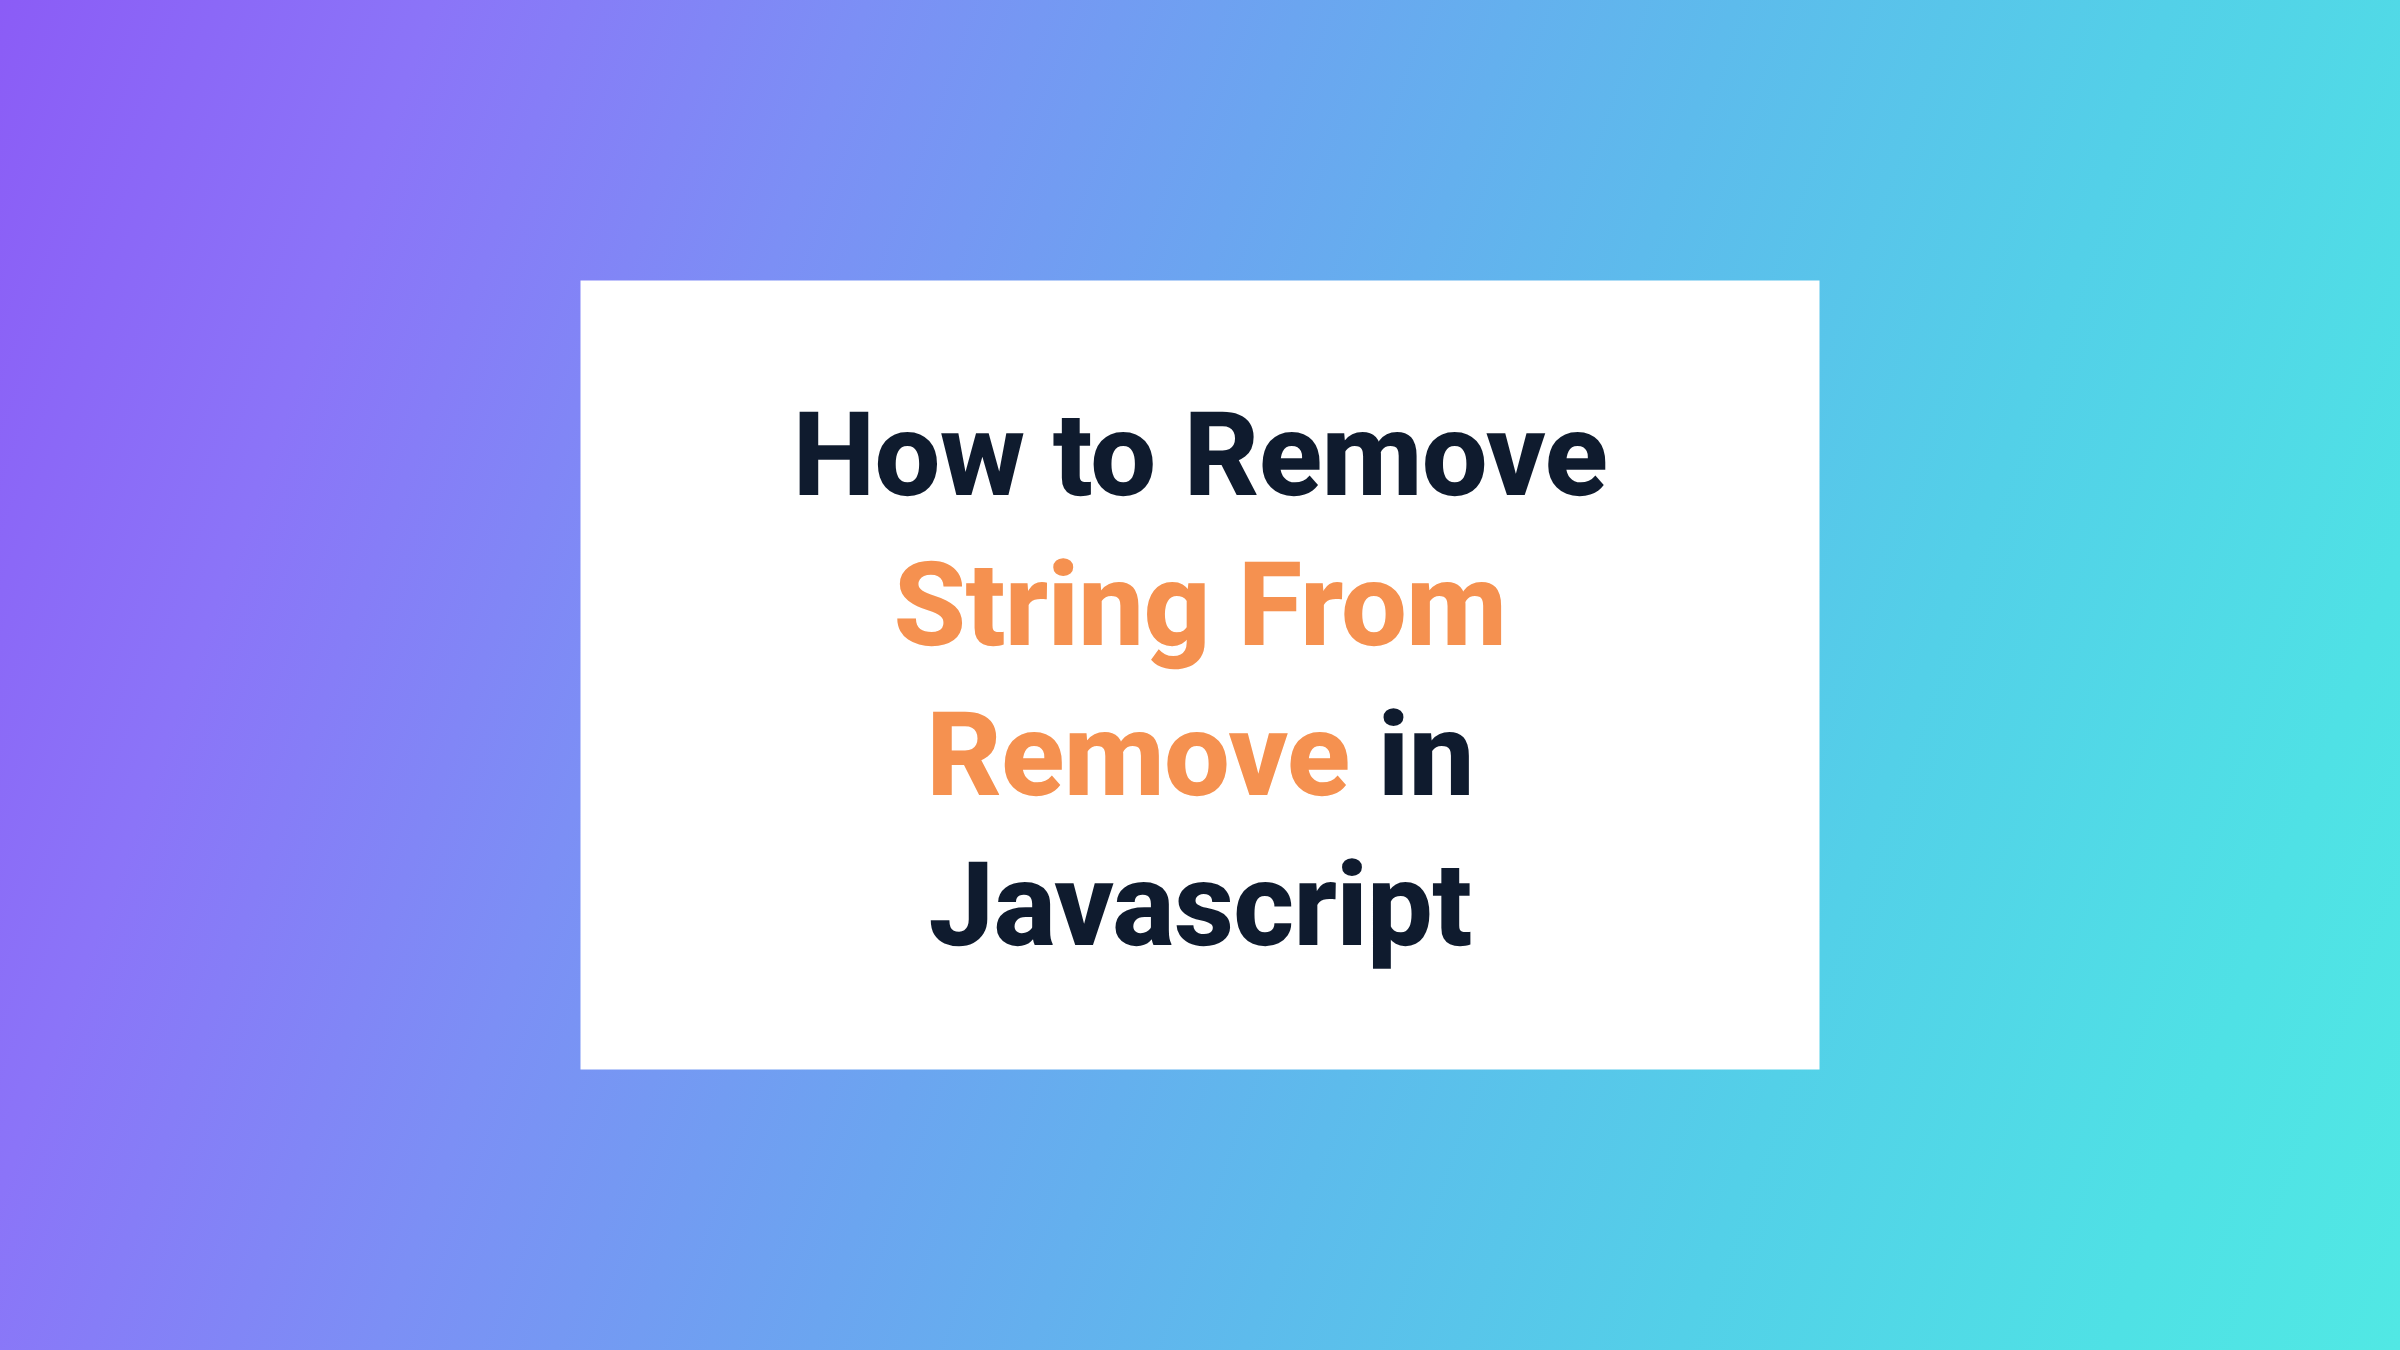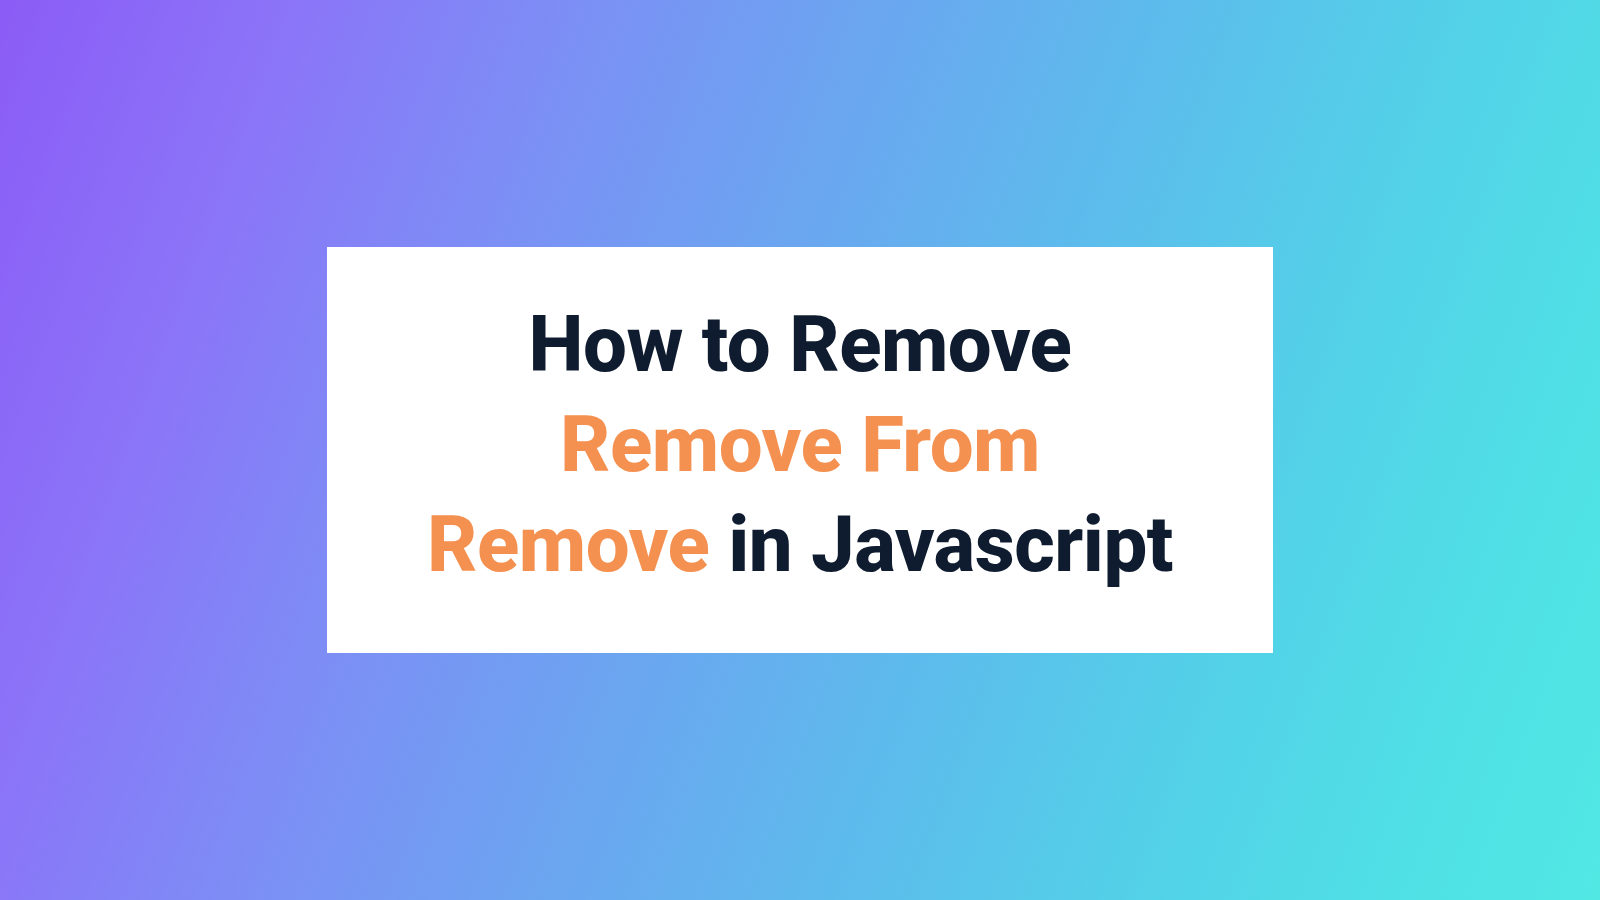--- a/index.html
+++ b/index.html
@@ -19,22 +19,22 @@
       width: 100%;
       height: 100%;
       background: linear-gradient(110deg, #8b5cf6 0%, #8b74f8 15%, #7c8ff5 30%, #6ba5f0 45%, #5dbbec 60%, #53d0e8 75%, #4fe1e5 90%, #51e8e4 100%);
       display: flex;
       align-items: center;
       justify-content: center;
     }
     
     .card {
       background: #ffffff;
-      width: 946px;
-      padding: 48px 60px 58px 60px;
+      width: 826px;
+      padding: 68px 60px 58px 60px;
       text-align: center;
     }
     
     .title {
       font-size: 78px;
       font-weight: 800;
       line-height: 1.28;
       letter-spacing: -0.5px;
     }
     
@@ -46,17 +46,17 @@
       color: #f59150;
     }
   </style>
 </head>
 <body>
 
 <div class="background">
   <div class="card">
     <h1 class="title">
       <span class="dark">How to Remove</span><br>
-      <span class="orange">Remove From</span><br>
+      <span class="orange">String From</span><br>
       <span class="orange">Remove</span><span class="dark"> in Javascript</span>
     </h1>
   </div>
 </div>
 
 </body></html>

